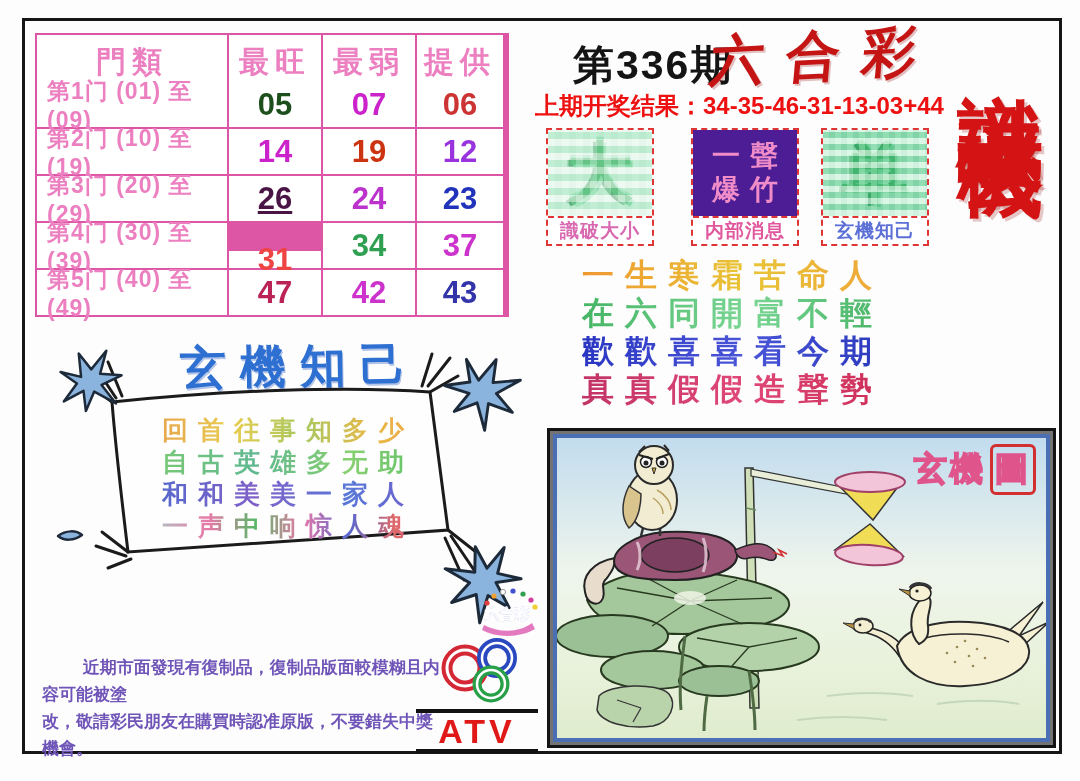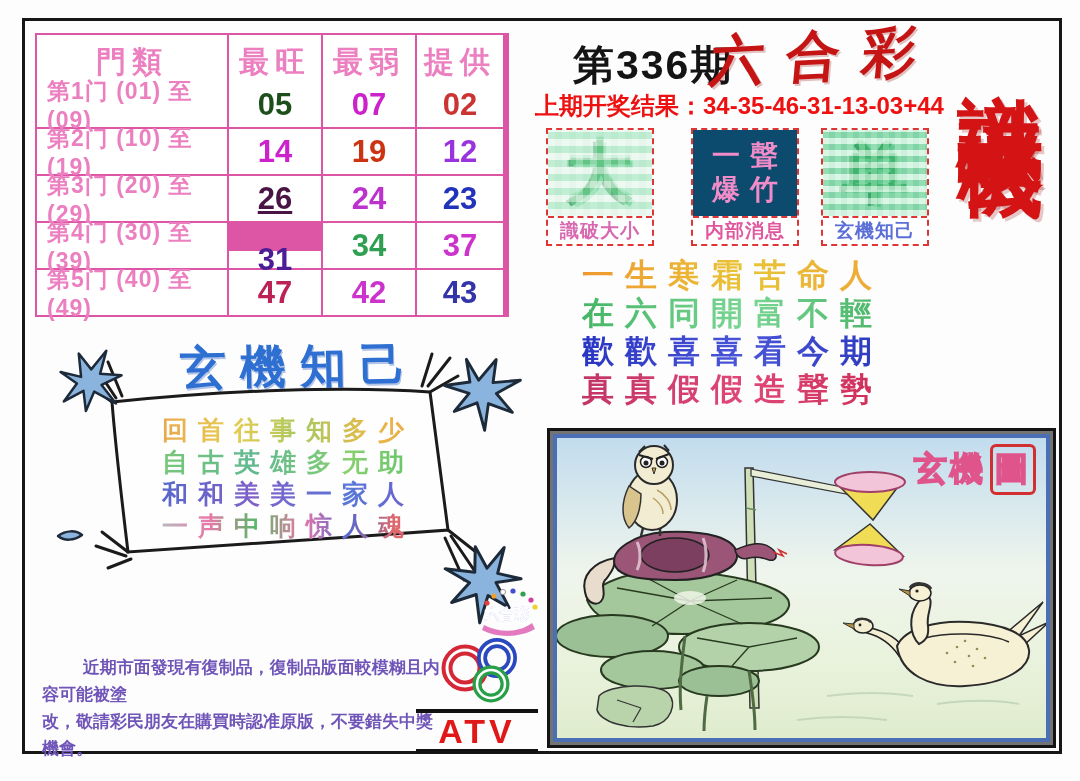--- a/index.html
+++ b/index.html
@@ -80,34 +80,34 @@
 
   <div class="abs gate-table">
     <div class="th" style="color: rgb(236, 127, 192);">門類</div>
     <div class="th" style="color: rgb(236, 127, 192);">最旺</div>
     <div class="th" style="color: rgb(236, 127, 192);">最弱</div>
     <div class="th" style="color: rgb(236, 127, 192);">提供</div>
 
     <div class="cat" style="color: rgb(236, 127, 192);">第1门 (01) 至 (09)</div>
     <div class="num" style="color: rgb(29, 79, 29);">05</div>
     <div class="num" style="color: rgb(204, 34, 204);">07</div>
-    <div class="num" style="color: rgb(204, 51, 51);">02</div>
+    <div class="num" style="color: rgb(204, 51, 51);">06</div>
 
     <div class="cat" style="color: rgb(236, 127, 192);">第2门 (10) 至 (19)</div>
     <div class="num" style="color: rgb(204, 34, 204);">14</div>
     <div class="num" style="color: rgb(204, 51, 17);">19</div>
     <div class="num" style="color: rgb(153, 51, 221);">12</div>
 
     <div class="cat" style="color: rgb(236, 127, 192);">第3门 (20) 至 (29)</div>
     <div class="num" style="color: rgb(74, 21, 69); text-decoration: underline;">26</div>
     <div class="num" style="color: rgb(187, 51, 204);">24</div>
     <div class="num" style="color: rgb(34, 51, 187);">23</div>
 
     <div class="cat" style="color: rgb(236, 127, 192);">第4门 (30) 至 (39)</div>
-    <div class="num" style="color: #4c1d95; margin-top: 28px;">31</div>
+    <div class="num" style="color: #ef4444; margin-top: 28px;">31</div>
     <div class="num" style="color: rgb(47, 160, 82); text-align: right;">34</div>
     <div class="num" style="color: rgb(204, 51, 204);">37</div>
 
     <div class="cat" style="color: rgb(236, 127, 192);">第5门 (40) 至 (49)</div>
     <div class="num" style="color: rgb(187, 34, 85);">47</div>
     <div class="num" style="color: rgb(204, 51, 204);">42</div>
     <div class="num" style="color: rgb(51, 51, 170);">43</div>
   </div>
 
   <div class="abs banner-title" style="color: rgb(46, 111, 210);">玄機知己</div>
@@ -187,21 +187,21 @@
   <div class="abs slogan-vertical" style="color: rgb(212, 20, 20);">識破玄機</div>
 
   <div class="abs tipbox" style="left:546px;">
     <div class="img censor">
       <span class="glyph">大</span>
     </div>
     <div class="lbl" style="color: rgb(216, 104, 176);">識破大小</div>
   </div>
 
   <div class="abs tipbox" style="left:691px;">
-    <div class="img bluebox" style="background-color: #0c4a6e;">
+    <div class="img bluebox" style="background-color: #4c1d95;">
       <div class="bline" style="color: rgb(240, 140, 200);">一聲</div>
       <div class="bline" style="color: rgb(240, 140, 200);">爆竹</div>
     </div>
     <div class="lbl" style="color: rgb(224, 87, 157);">内部消息</div>
   </div>
 
   <div class="abs tipbox" style="left:821px;">
     <div class="img censor dense">
       <span class="glyph">单</span>
     </div>

